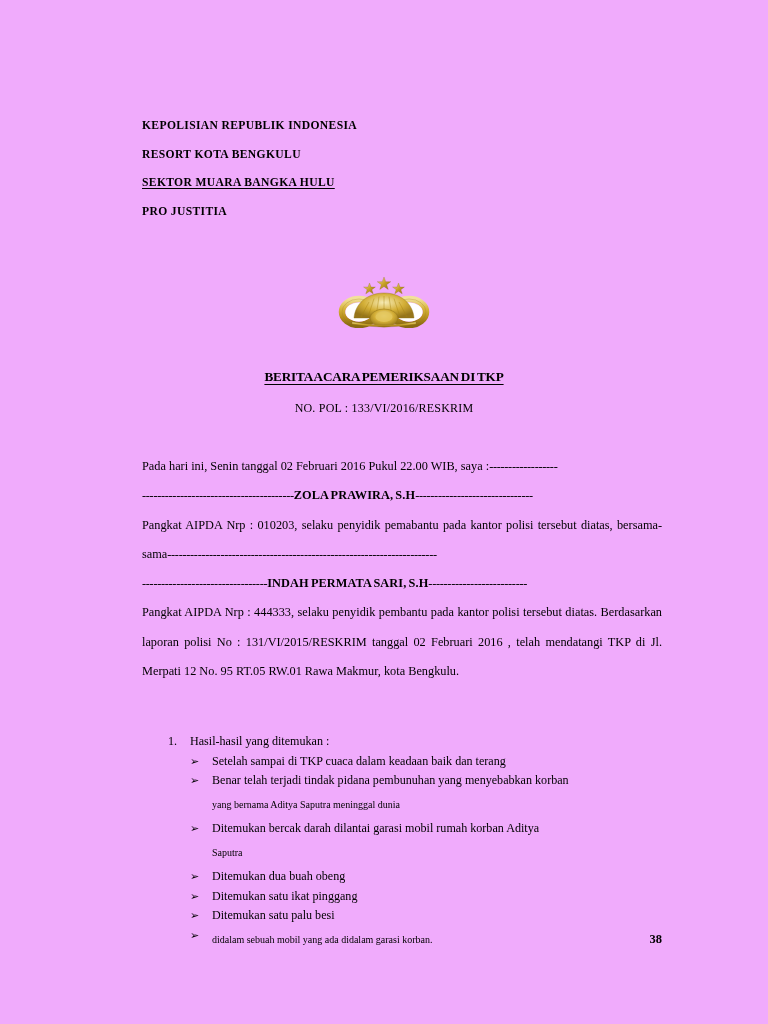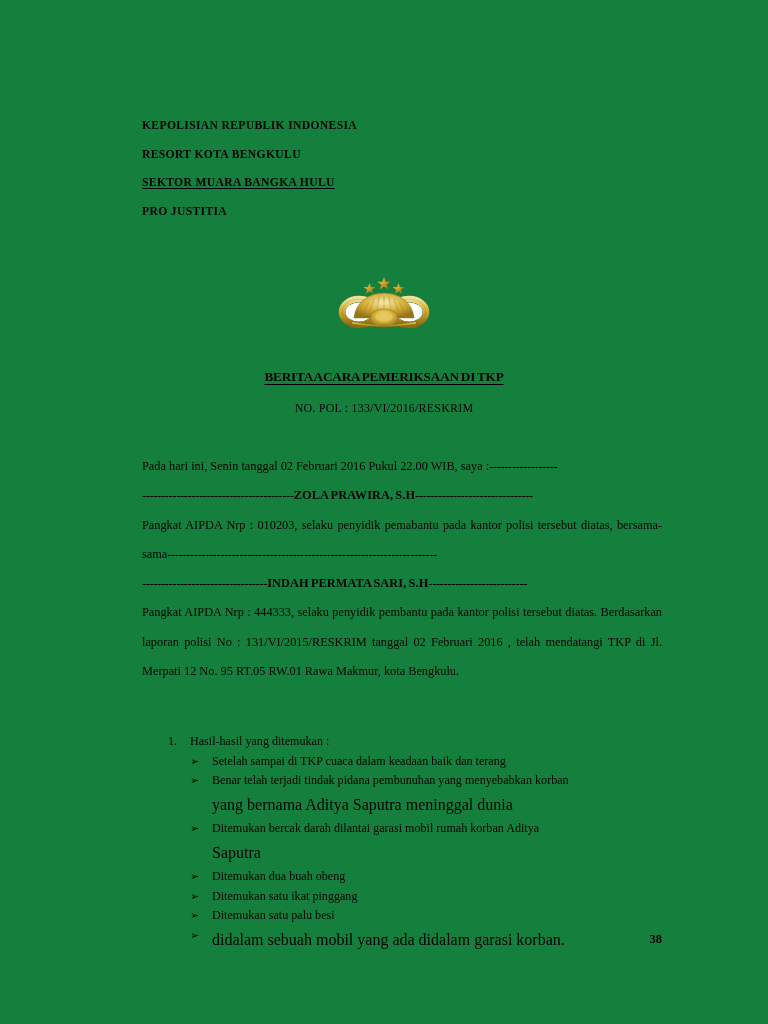--- a/index.html
+++ b/index.html
@@ -14,21 +14,21 @@
     font-family: "Liberation Serif", "DejaVu Serif", serif;
     color: #000000;
     overflow: hidden;
   }
 
   .page {
     position: absolute;
     left: 0; top: 0;
     width: 768px;
     height: 1024px;
-    background: #15803d;
+    background: #f0abfc;
   }
 
   
   .letterhead {
     position: absolute;
     left: 142px;
     top: 112px;
     width: 520px;
   }
   .letterhead-line {
@@ -149,21 +149,21 @@
     position: absolute;
     left: 48px;
     top: 0;
     font-size: 11px;
     font-family: "DejaVu Sans", sans-serif;
     line-height: 19.5px;
   }
   .cont-line {
     padding-left: 70px;
     line-height: 28.5px;
-    font-size: 16px;
+    font-size: 10px;
   }
 
   
   .page-number {
     position: absolute;
     left: 0;
     top: 932px;
     width: 662px;
     text-align: right;
     font-weight: bold;

